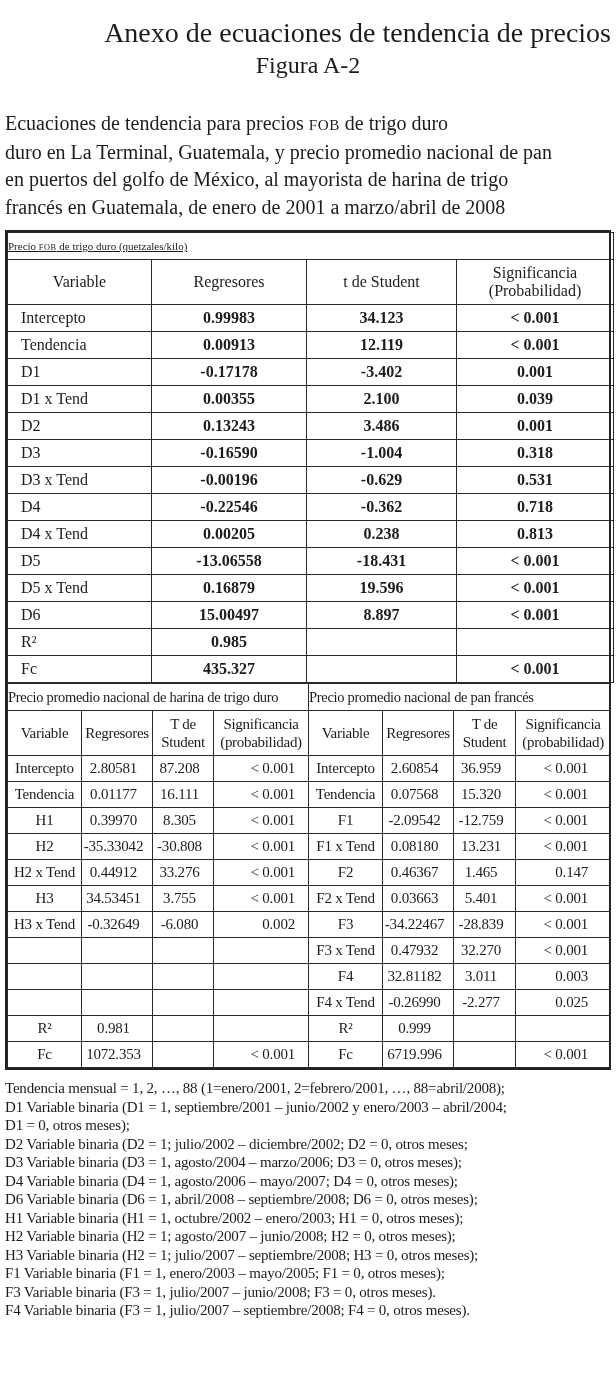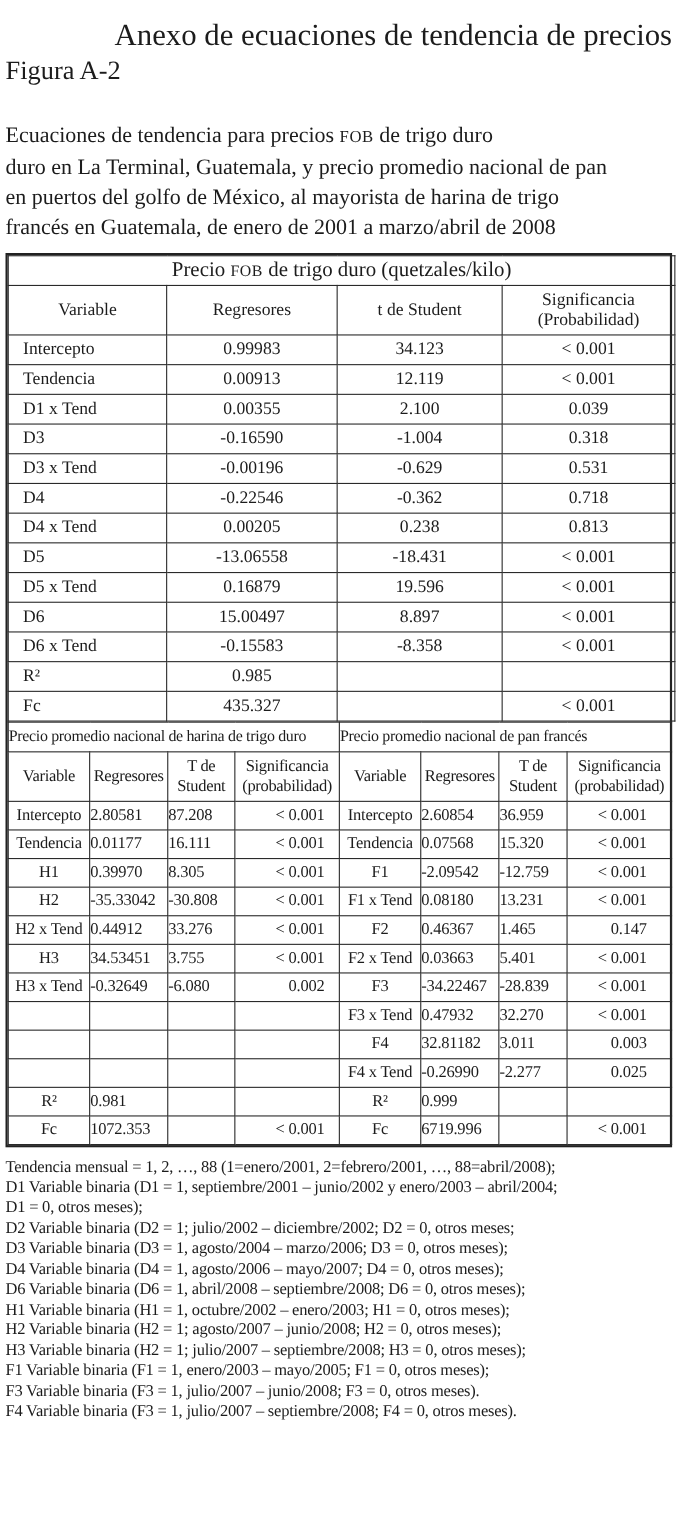--- a/index.html
+++ b/index.html
@@ -3,39 +3,39 @@
 <meta charset="utf-8">
 <style>
   html,body{margin:0;padding:0;background:#ffffff;}
   body{
     width:616px;height:1381px;overflow:hidden;
     font-family:"Liberation Serif","DejaVu Serif",serif;
     color:#1c1c1c;
   }
   .page{padding:10px 5px 0 5px;}
   .doc-title{font-size:28px;line-height:34px;text-align:right;margin-top:6px;}
-  .doc-subtitle{font-size:24px;line-height:30px;}
+  .doc-subtitle{font-size:24px;line-height:30px;text-align:center;}
   .intro{margin-top:30px;font-size:20px;line-height:27.5px;text-align:left;}
   .sc{font-size:0.76em;letter-spacing:0.5px;}
   .table-block{margin-top:9px;border:2px solid #222;}
   table{border-collapse:collapse;width:100%;table-layout:fixed;}
   td,th{border:1px solid #2a2a2a;font-weight:normal;vertical-align:middle;
         overflow:hidden;padding:0;}
   
-  .t1 .title-row td{height:26px;text-align:center;font-size:19px;}
+  .t1 .title-row td{height:26px;text-align:left;font-size:11px;text-decoration:underline;}
   .t1 th{height:44px;text-align:center;font-size:16px;}
   .t1 td{height:26px;font-size:16px;}
   .t1 .var{text-align:left;padding-left:13px;}
-  .t1 .num{text-align:center;}
+  .t1 .num{text-align:center;font-weight:bold;}
   
   .t2 .title-row td{height:26px;text-align:left;font-size:14.5px;letter-spacing:-0.3px;}
   .t2 th{height:44px;text-align:center;font-size:15px;letter-spacing:-0.3px;line-height:18px;}
   .t2 td{height:25px;font-size:15px;letter-spacing:-0.2px;}
   .t2 .var{text-align:center;}
-  .t2 .num{text-align:left;padding-right:7px;}
+  .t2 .num{text-align:center;padding-right:7px;}
   .t2 .sig{text-align:right;padding-right:13px;}
   .t2 .sigr{text-align:right;padding-right:22px;}
   
   .notes{margin-top:9px;font-size:15px;line-height:18.5px;letter-spacing:-0.2px;
          white-space:nowrap;}
 </style>
 </head>
 <body>
 
 <div class="page">
@@ -77,26 +77,38 @@
             <td class="num">34.123</td>
             <td class="num">&lt; 0.001</td>
           </tr>
           <tr>
             <td class="var">Tendencia</td>
             <td class="num">0.00913</td>
             <td class="num">12.119</td>
             <td class="num">&lt; 0.001</td>
           </tr>
           <tr>
+            <td class="var">D1</td>
+            <td class="num">-0.17178</td>
+            <td class="num">-3.402</td>
+            <td class="num">0.001</td>
+          </tr>
+          <tr>
             <td class="var">D1 x Tend</td>
             <td class="num">0.00355</td>
             <td class="num">2.100</td>
             <td class="num">0.039</td>
           </tr>
           <tr>
+            <td class="var">D2</td>
+            <td class="num">0.13243</td>
+            <td class="num">3.486</td>
+            <td class="num">0.001</td>
+          </tr>
+          <tr>
             <td class="var">D3</td>
             <td class="num">-0.16590</td>
             <td class="num">-1.004</td>
             <td class="num">0.318</td>
           </tr>
           <tr>
             <td class="var">D3 x Tend</td>
             <td class="num">-0.00196</td>
             <td class="num">-0.629</td>
             <td class="num">0.531</td>
@@ -122,26 +134,20 @@
           <tr>
             <td class="var">D5 x Tend</td>
             <td class="num">0.16879</td>
             <td class="num">19.596</td>
             <td class="num">&lt; 0.001</td>
           </tr>
           <tr>
             <td class="var">D6</td>
             <td class="num">15.00497</td>
             <td class="num">8.897</td>
-            <td class="num">&lt; 0.001</td>
-          </tr>
-          <tr>
-            <td class="var">D6 x Tend</td>
-            <td class="num">-0.15583</td>
-            <td class="num">-8.358</td>
             <td class="num">&lt; 0.001</td>
           </tr>
           <tr>
             <td class="var">R²</td>
             <td class="num">0.985</td>
             <td class="num"></td>
             <td class="num"></td>
           </tr>
           <tr>
             <td class="var">Fc</td>

